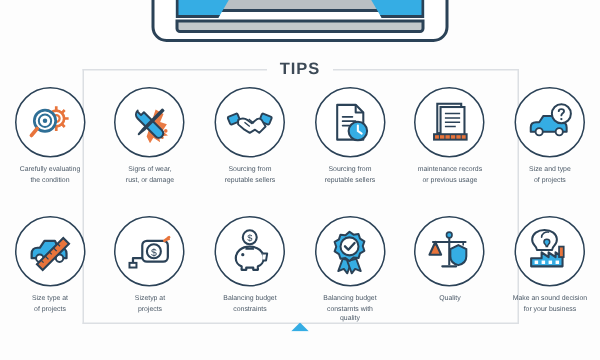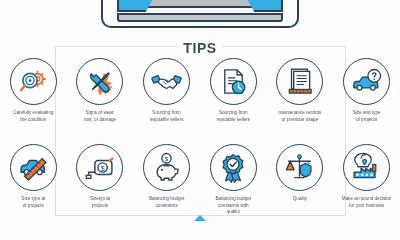--- a/index.html
+++ b/index.html
@@ -49,21 +49,21 @@
     border-top:none;
     box-sizing:border-box;
   }
   .tips-top-left,.tips-top-right{
     position:absolute;top:46px;height:1px;background:#dcdfe3;
   }
   .tips-top-left{left:55px;width:123px;}
   .tips-top-right{left:222px;width:124px;}
   .tips-title{
     position:absolute;top:40px;left:0;width:400px;text-align:center;
-    font-size:14px;font-weight:bold;letter-spacing:.6px;color:#3d4a57;
+    font-size:11px;font-weight:bold;letter-spacing:.6px;color:#3d4a57;
   }
 
   
   .grid{
     position:absolute;left:0;top:58px;width:400px;
     display:flex;flex-wrap:wrap;
   }
   .cell{
     width:66.66px;
     display:flex;flex-direction:column;align-items:center;

